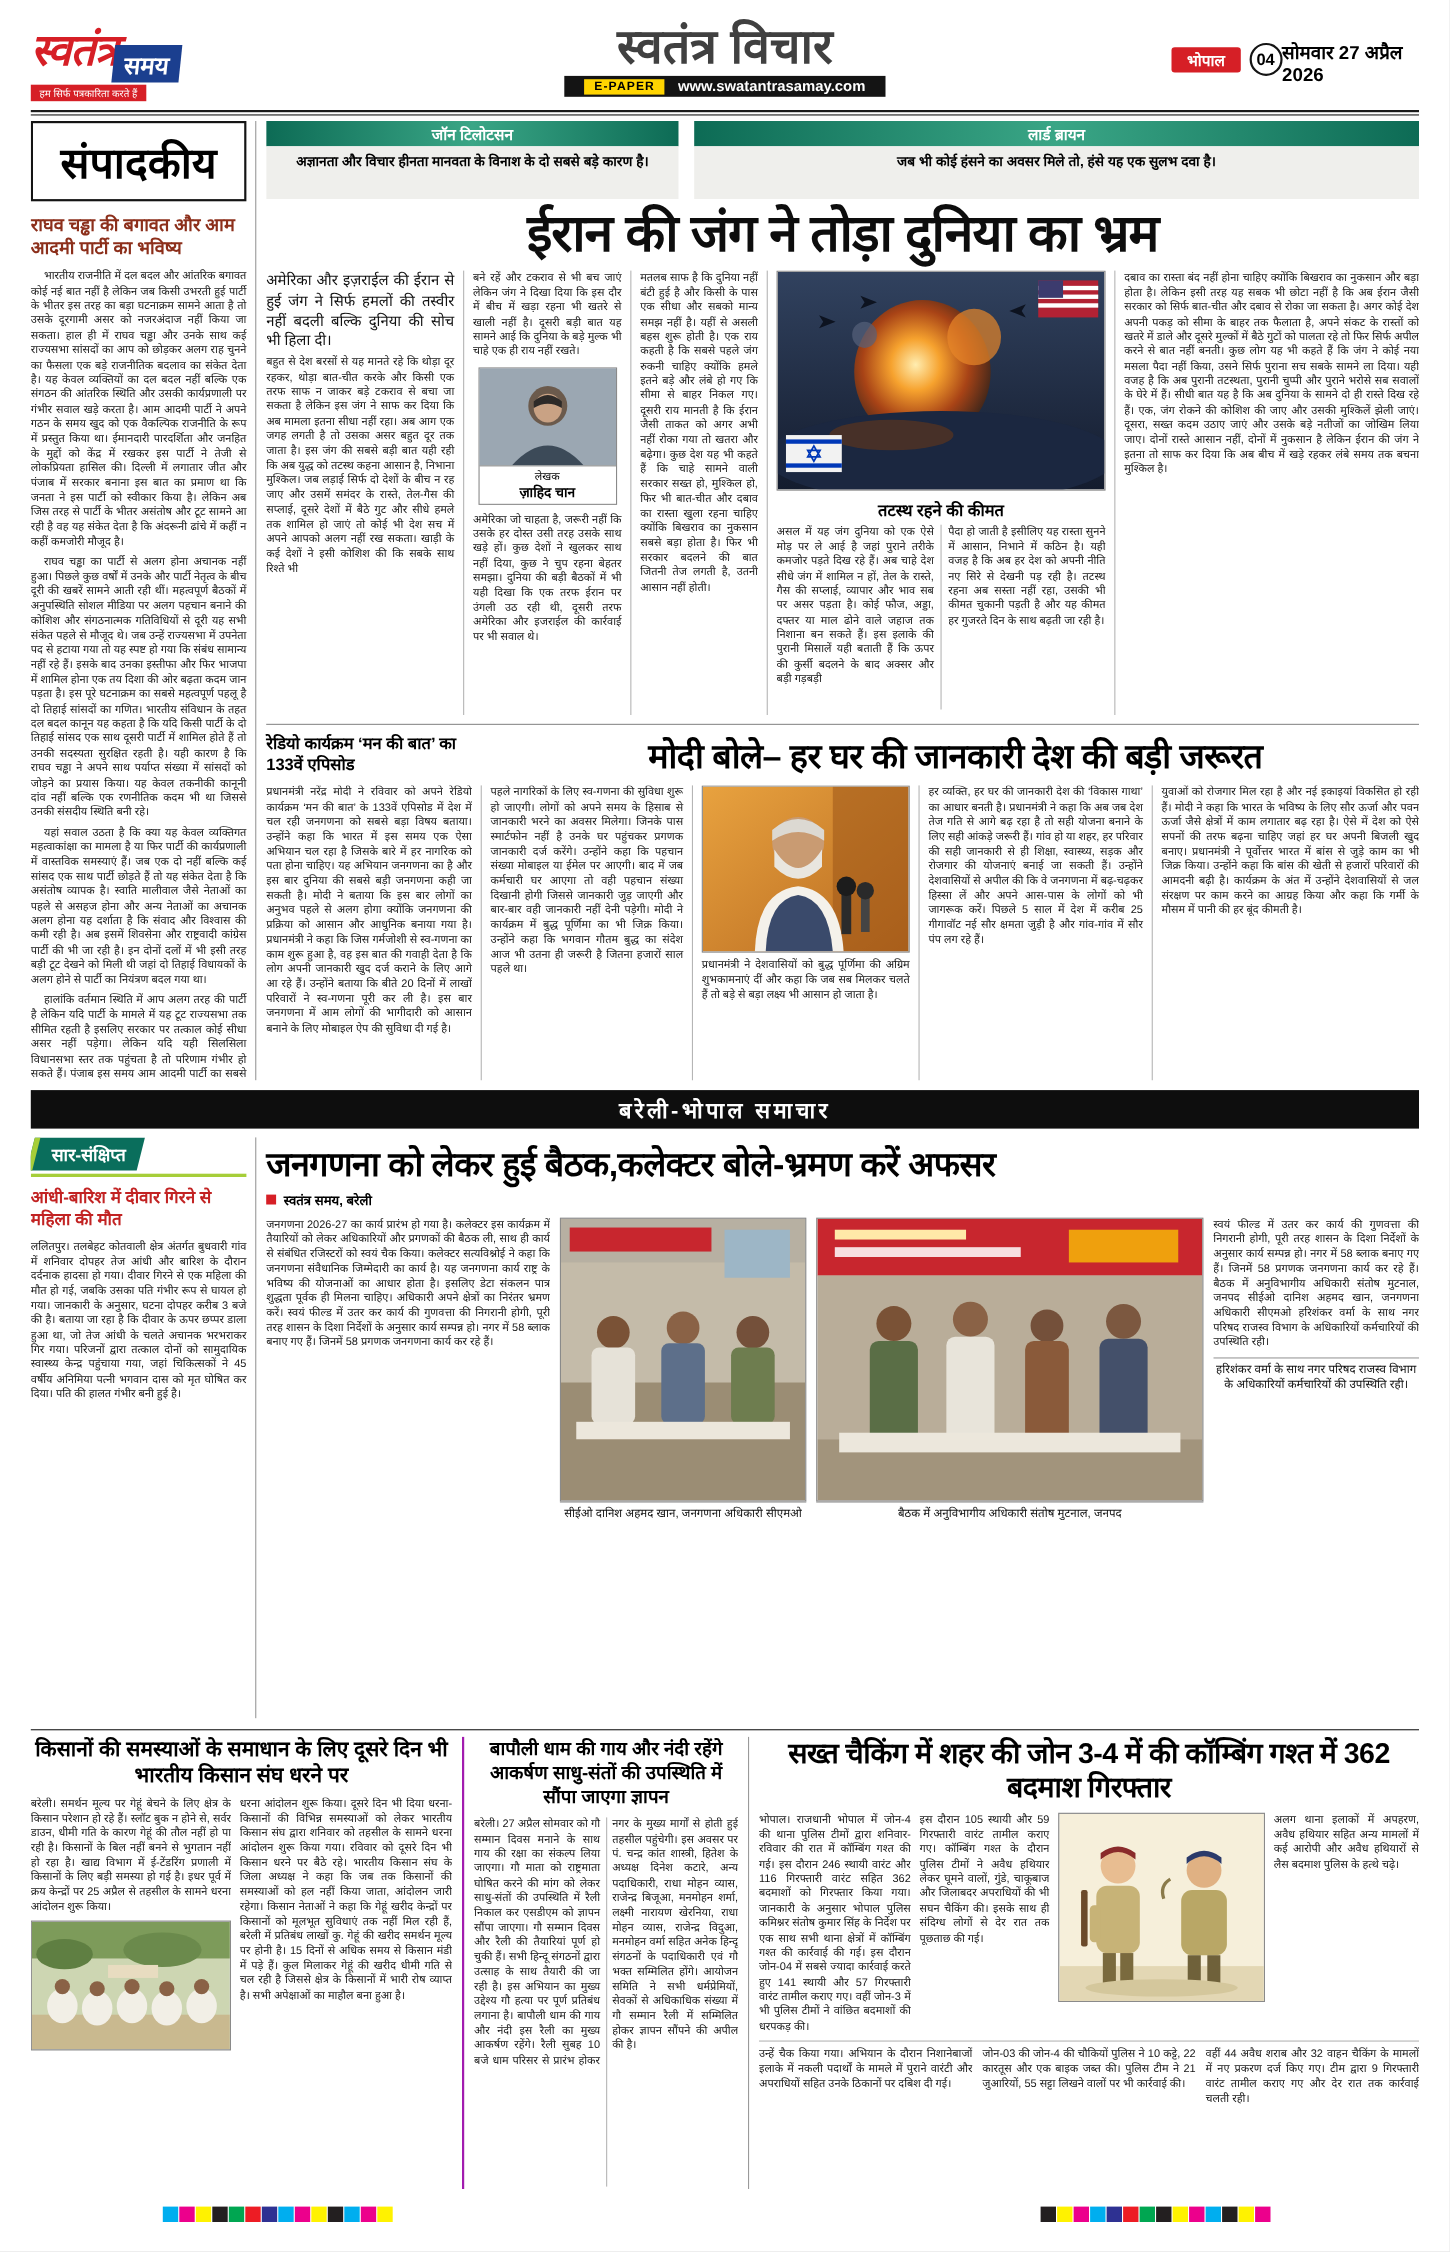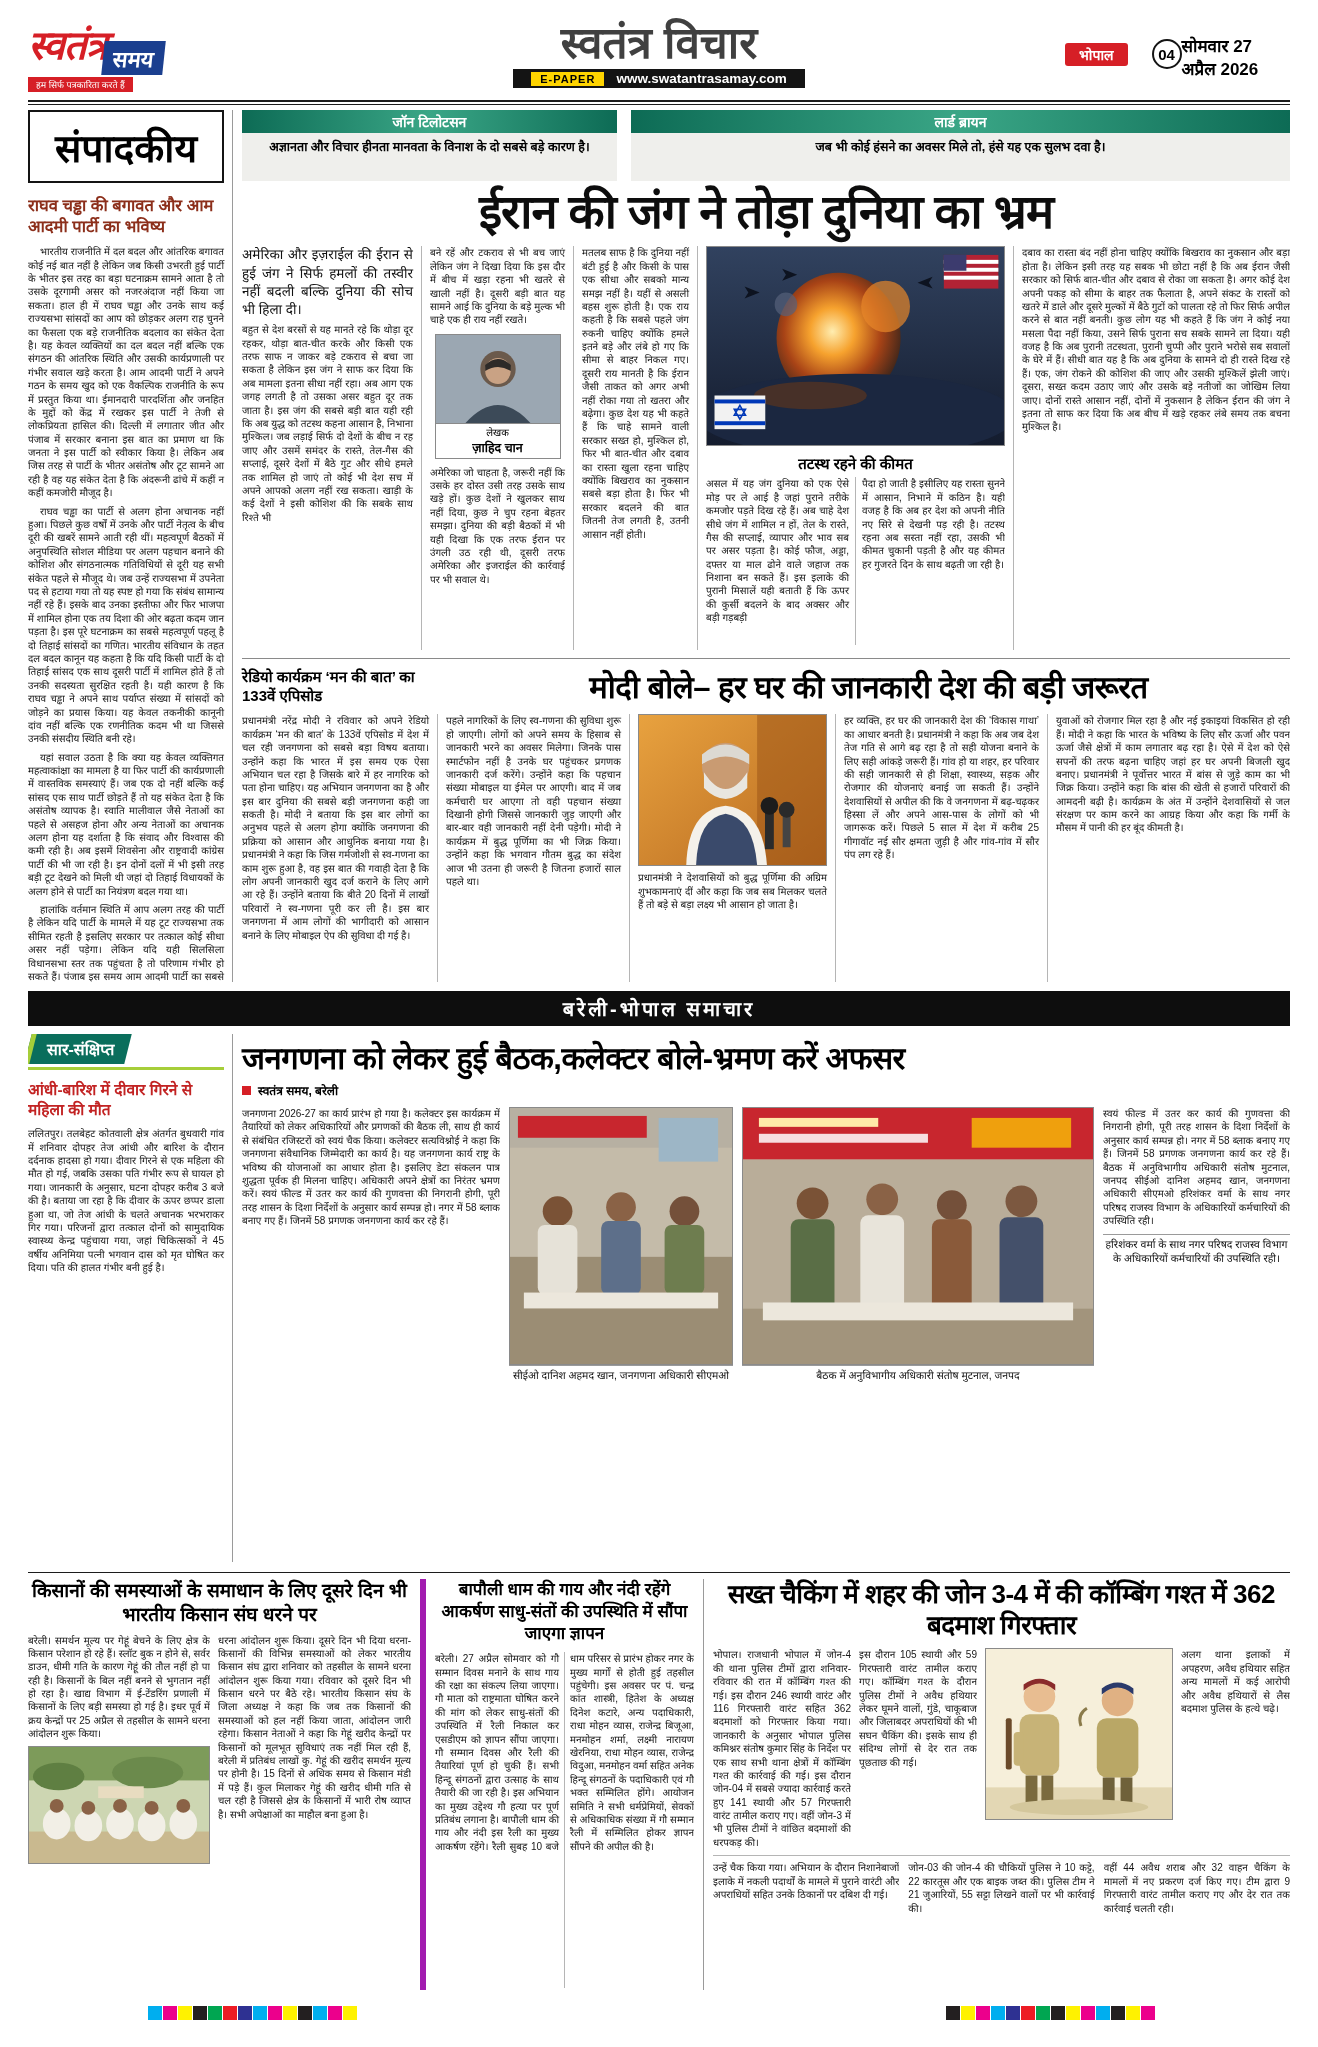--- a/index.html
+++ b/index.html
@@ -24,21 +24,21 @@
   .logo-sub { background:#1b3f8f; color:#fff; font-size:22px; font-weight:bold; padding:2px 10px; margin-left:-8px; display:inline-block; transform:translateY(8px) skewX(-6deg); }
   .logo-tag { background:#d61f26; color:#fff; font-size:9px; padding:1px 8px; width:fit-content; margin-top:6px; }
   .mast-center { flex:1; display:flex; flex-direction:column; align-items:center; }
   .mast-title { font-size:44px; font-weight:bold; color:#404040; line-height:1.05; }
   .mast-strip { background:#141414; display:flex; align-items:center; gap:12px; padding:2px 18px; margin-top:3px; }
   .epaper { background:#ffd400; color:#000; font-weight:bold; font-size:11px; padding:1px 9px; letter-spacing:1px; }
   .site { color:#fff; font-size:13.5px; font-weight:bold; }
   .mast-right { width:225px; display:flex; flex-direction:row; align-items:center; }
   .mast-right-top { display:flex; align-items:center; gap:8px; }
   .city-pill { background:#d61f26; color:#fff; font-weight:bold; font-size:14px; padding:2px 14px; border-radius:3px; }
-  .page-circle { border:2px solid #141414; border-radius:50%; width:30px; height:30px; display:inline-flex; align-items:center; justify-content:center; font-weight:bold; font-size:15px;margin-left:16px; }
+  .page-circle { border:2px solid #141414; border-radius:50%; width:30px; height:30px; display:inline-flex; align-items:center; justify-content:center; font-weight:bold; font-size:15px; }
   .mast-date { font-size:17px; font-weight:bold; margin-top:6px; }
   .mast-rule { height:5px; border-top:2px solid #1c1c1c; border-bottom:1px solid #1c1c1c; margin-top:2px; }
 
   
   .top-zone { display:flex; height:872px; margin-top:5px; }
   .editorial { width:204px; flex:none; padding-right:8px; overflow:hidden; }
   .ed-titlebox { border:2.5px solid #141414; text-align:center; font-size:39px; font-weight:bold; padding:8px 4px; margin-bottom:12px; }
   .ed-headline { color:#8c2f1b; font-weight:bold; font-size:16.5px; line-height:1.28; margin-bottom:8px; }
   .editorial p { margin-bottom:5px; }
   .main-top { flex:1; padding-left:9px; border-left:1px solid #9a9a9a; overflow:hidden; }
@@ -101,21 +101,21 @@
 
   
   .bottom-zone { display:flex; height:418px; margin-top:10px; padding-top:6px; border-top:1.5px solid #1c1c1c; }
   .b-art { overflow:hidden; }
   .farmers { width:392px; flex:none; padding-right:9px; }
   .farm-headline { font-size:19px; font-weight:bold; text-align:center; line-height:1.25; margin-bottom:7px; }
   .farm-body { display:flex; gap:8px; height:340px; }
   .farm-left { width:182px; flex:none; display:flex; flex-direction:column; gap:5px; overflow:hidden; }
   .farm-photo { height:118px; flex:none; }
   .farm-right { flex:1; overflow:hidden; }
-  .bapauli { width:284px; flex:none; padding:0 9px; border-left:6px solid #a21caf; border-right:1px solid #9a9a9a; }
+  .bapauli { width:261px; flex:none; padding:0 9px; border-left:2px solid #a21caf; border-right:1px solid #9a9a9a; }
   .bap-headline { font-size:17px; font-weight:bold; text-align:center; line-height:1.3; margin-bottom:7px; }
   .two-col { column-count:2; column-gap:11px; column-rule:1px solid #b5b5b5; height:336px; overflow:hidden; }
   .police { flex:1; padding-left:9px; }
   .police-headline { font-size:26px; font-weight:bold; text-align:center; line-height:1.2; letter-spacing:-0.5px; margin-bottom:7px; }
   .police-body { display:flex; gap:8px; height:200px; }
   .pcol { overflow:hidden; }
   .pcol.p1 { width:138px; flex:none; }
   .pcol.p2 { width:118px; flex:none; }
   .police-cartoon { width:188px; flex:none; height:172px; }
   .pcol.p3 { flex:1; }

